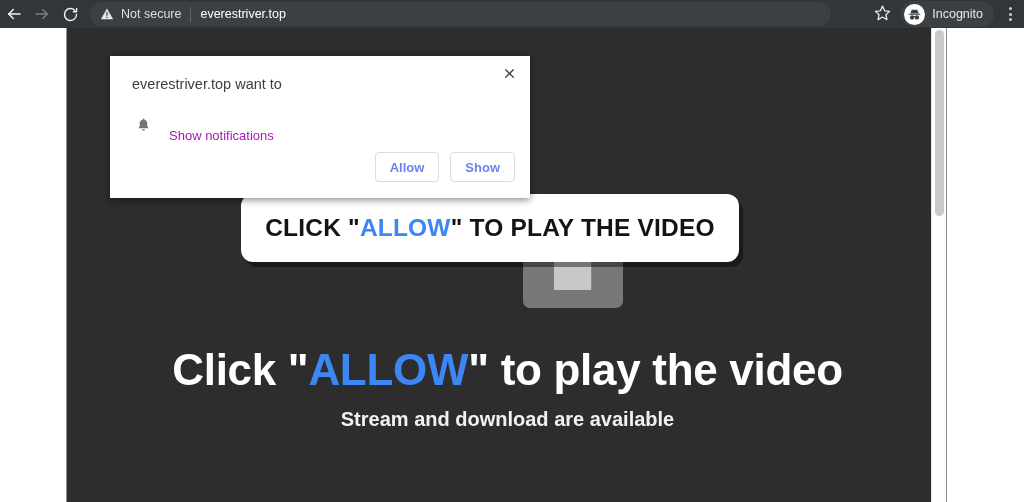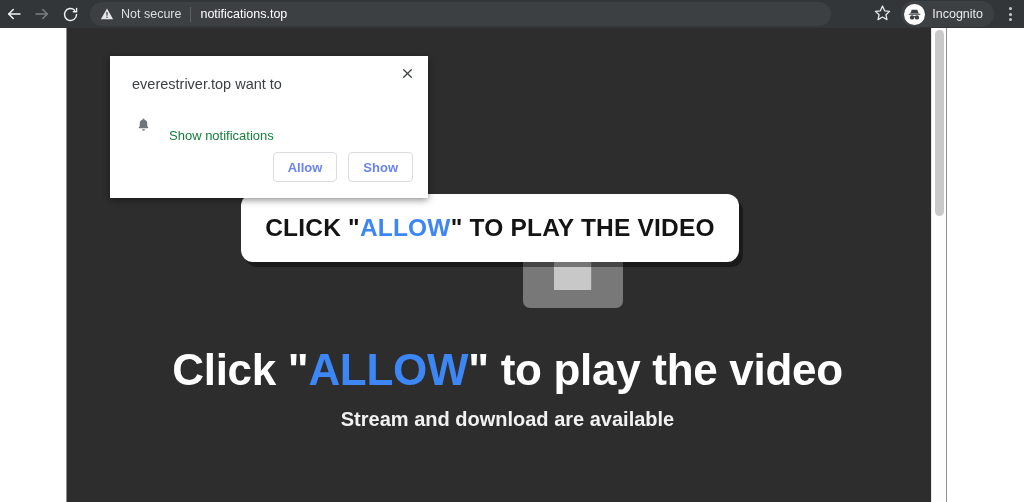--- a/index.html
+++ b/index.html
@@ -231,21 +231,21 @@
     font-weight: bold;
     letter-spacing: 0.2px;
     white-space: nowrap;
   }
   .callout-text .hl-blue { color: #3d86f5; }
 
   
   .perm-dialog {
     position: absolute;
     left: 110px; top: 28px;
-    width: 318px;
+    width: 420px;
     height: 142px;
     background: #ffffff;
     box-shadow: 0 2px 7px rgba(0,0,0,0.45);
   }
 
   .perm-close {
     position: absolute;
     right: 10px; top: 8px;
     width: 22px; height: 22px;
     display: flex; align-items: center; justify-content: center;
@@ -267,21 +267,21 @@
   }
   .bell-icon {
     width: 22px;
     display: flex;
     align-items: center;
     justify-content: center;
     flex: 0 0 auto;
   }
   .perm-row-label {
     font-size: 13px;
-    color: #15803d;
+    color: #a21caf;
     margin-left: 15px;
     white-space: nowrap;
     margin-top: 23px;
   }
 
   .perm-actions {
     position: absolute;
     right: 15px; bottom: 16px;
     display: flex;
     gap: 11px;
@@ -340,21 +340,21 @@
     <div class="omnibox">
       <span class="warn-triangle">
         <svg width="14" height="14" viewBox="0 0 24 24">
           <path d="M12 2.6 L22.6 21 L1.4 21 Z" fill="#e3e5e8"></path>
           <rect x="11" y="8.5" width="2" height="6.5" rx="1" fill="#323639"></rect>
           <circle cx="12" cy="17.6" r="1.15" fill="#323639"></circle>
         </svg>
       </span>
       <span class="not-secure-text">Not secure</span>
       <span class="omnibox-sep"></span>
-      <span class="url-text">notifications.top</span>
+      <span class="url-text">everestriver.top</span>
     </div>
 
     <div class="toolbar-right">
 
       <div class="star-btn">
         <span>
           <svg width="17" height="17" viewBox="0 0 24 24" fill="none" stroke="#e8eaed" stroke-width="1.8" stroke-linejoin="round">
             <polygon points="12,3 15,9.6 22,10.4 16.8,15.1 18.3,22 12,18.4 5.7,22 7.2,15.1 2,10.4 9,9.6"></polygon>
           </svg>
         </span>

